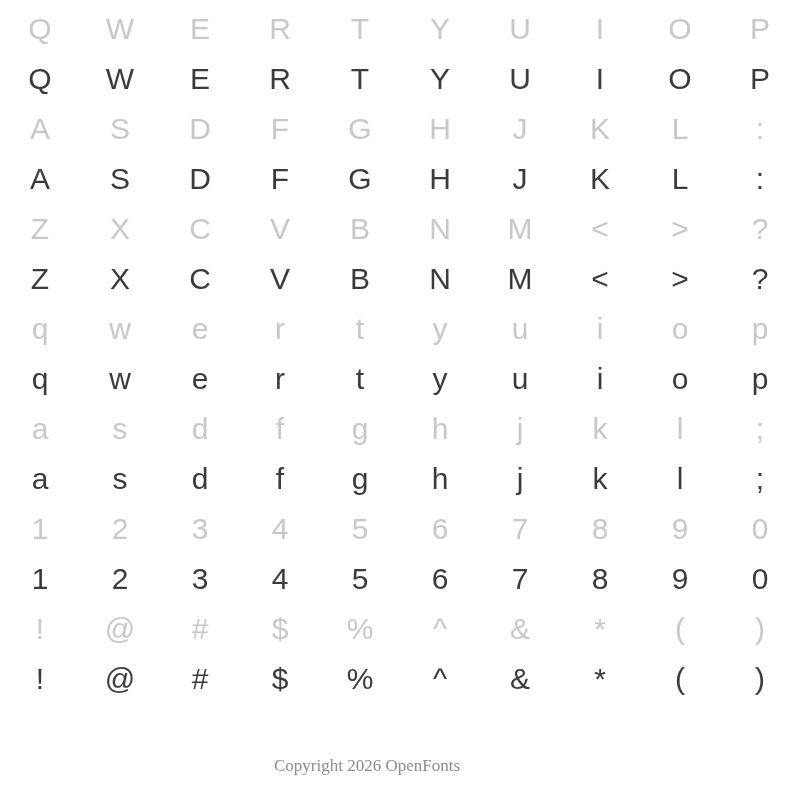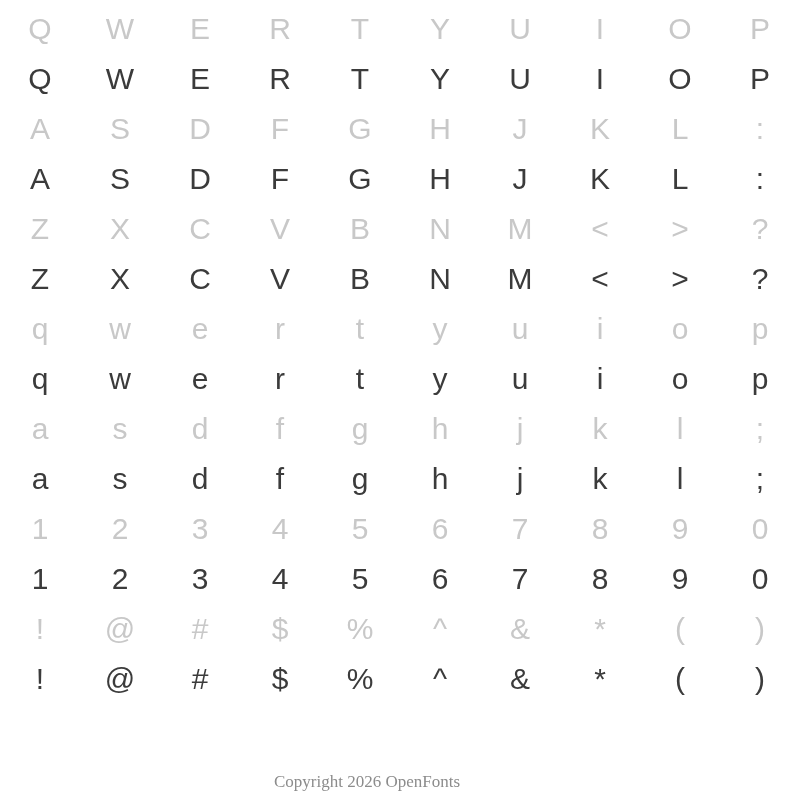--- a/index.html
+++ b/index.html
@@ -43,21 +43,21 @@
     color: #3b3b3b;
     letter-spacing: 0;
     white-space: pre;
   }
   .row.light .cell {
     color: #c8c8c8;
   }
   .footer {
     position: absolute;
     left: 0;
-    bottom: 8px;
+    bottom: 24px;
     width: 800px;
     text-align: center;
     padding-right: 66px;
     box-sizing: border-box;
   }
   .footer-text {
     font-size: 17px;
     color: #8c8c8c;
     font-weight: 300;
     font-family: "Liberation Serif", serif;

